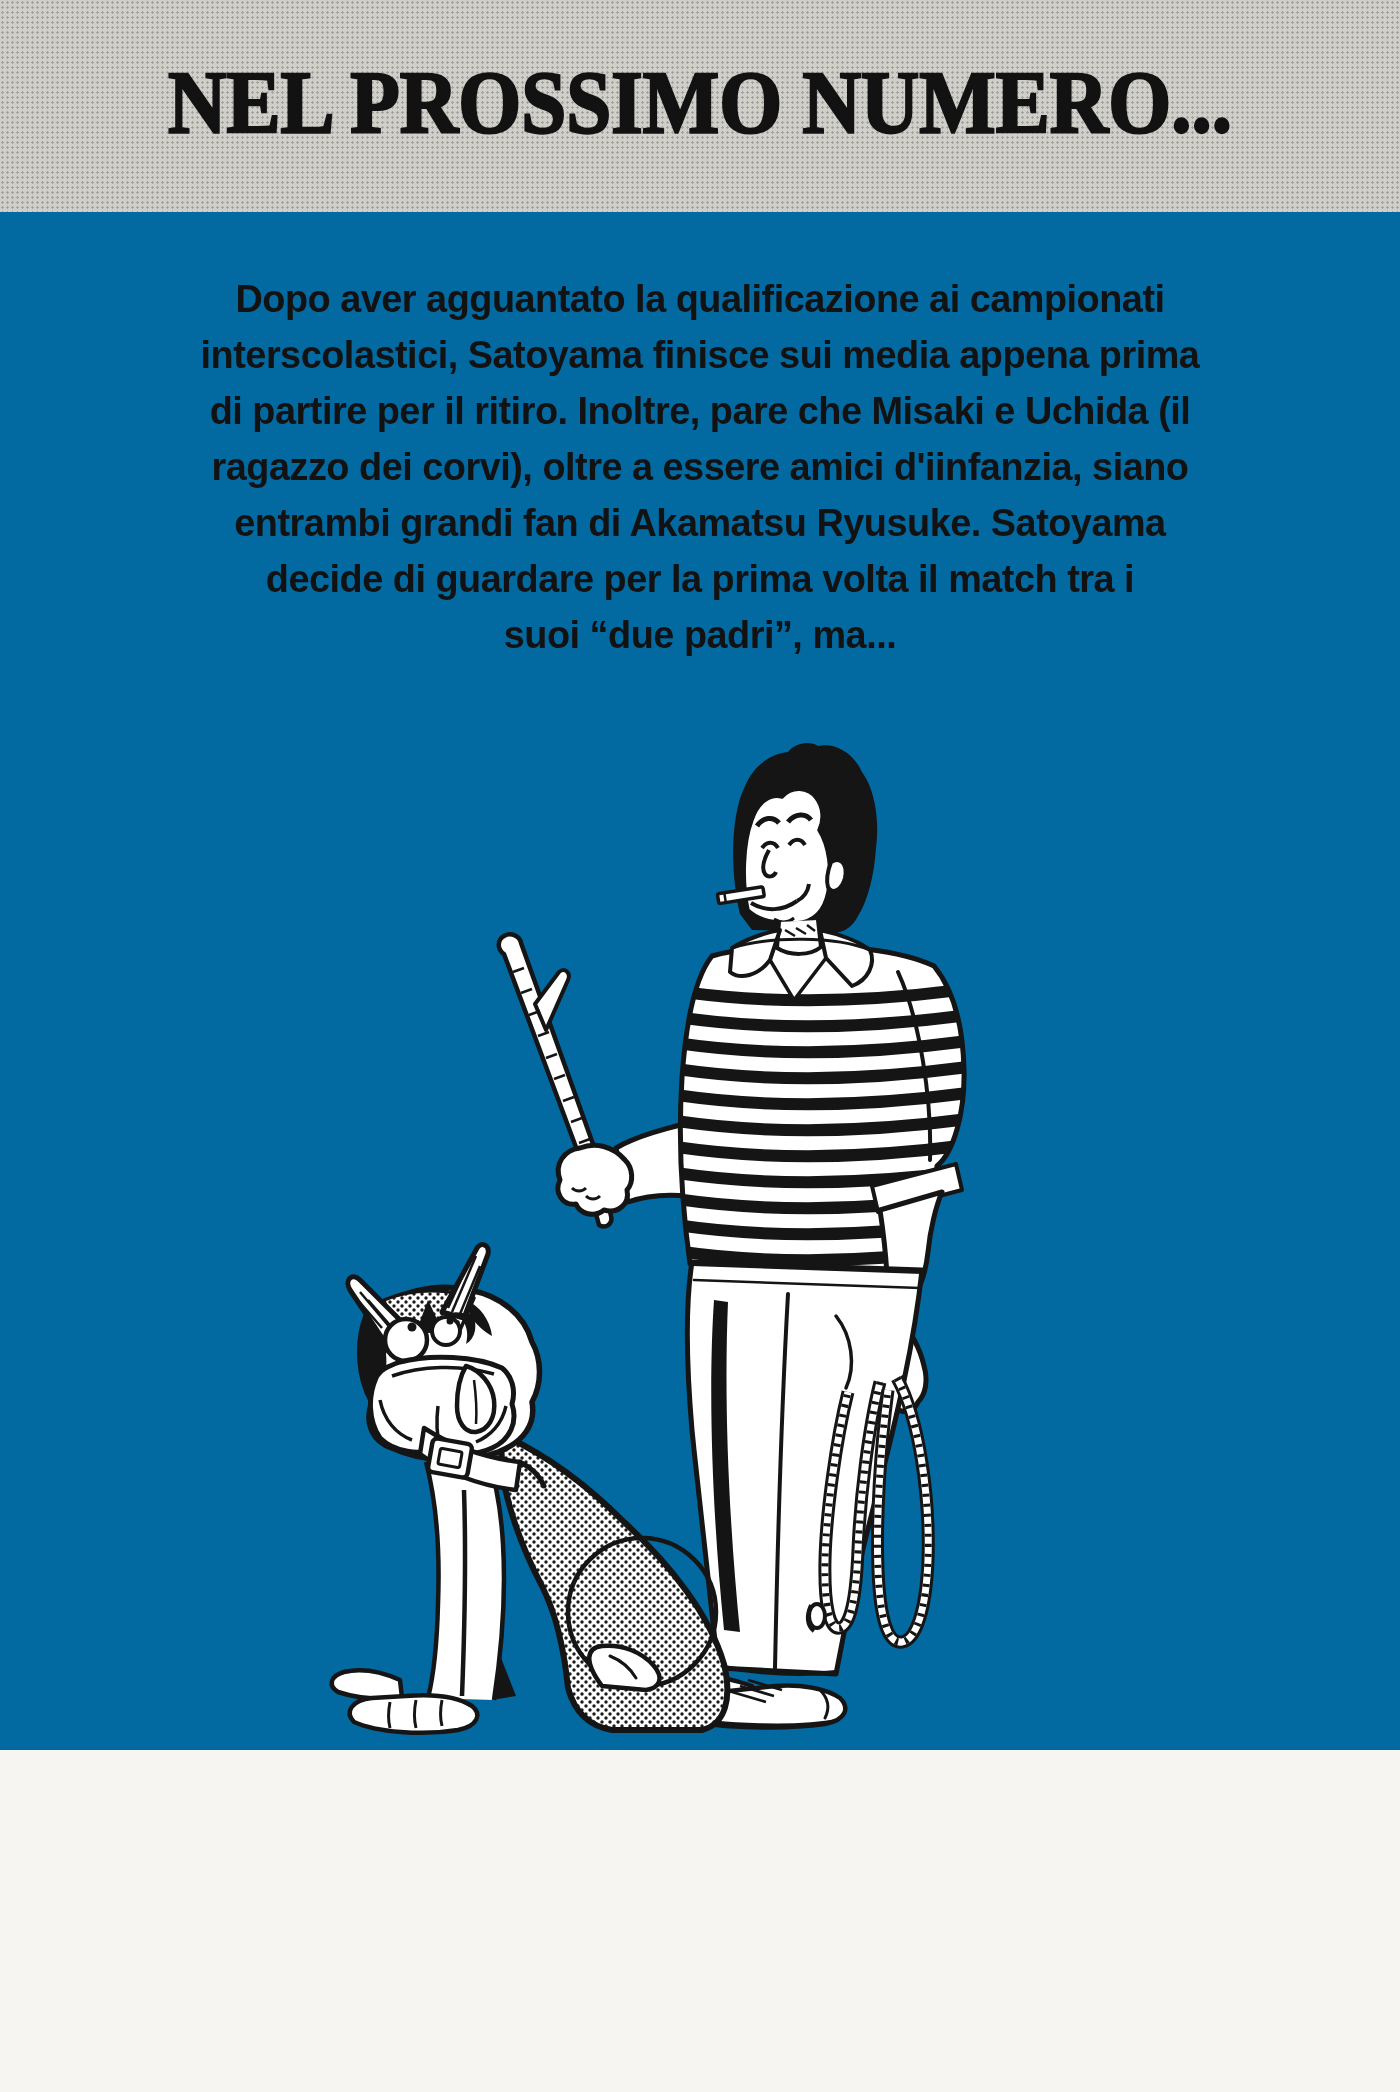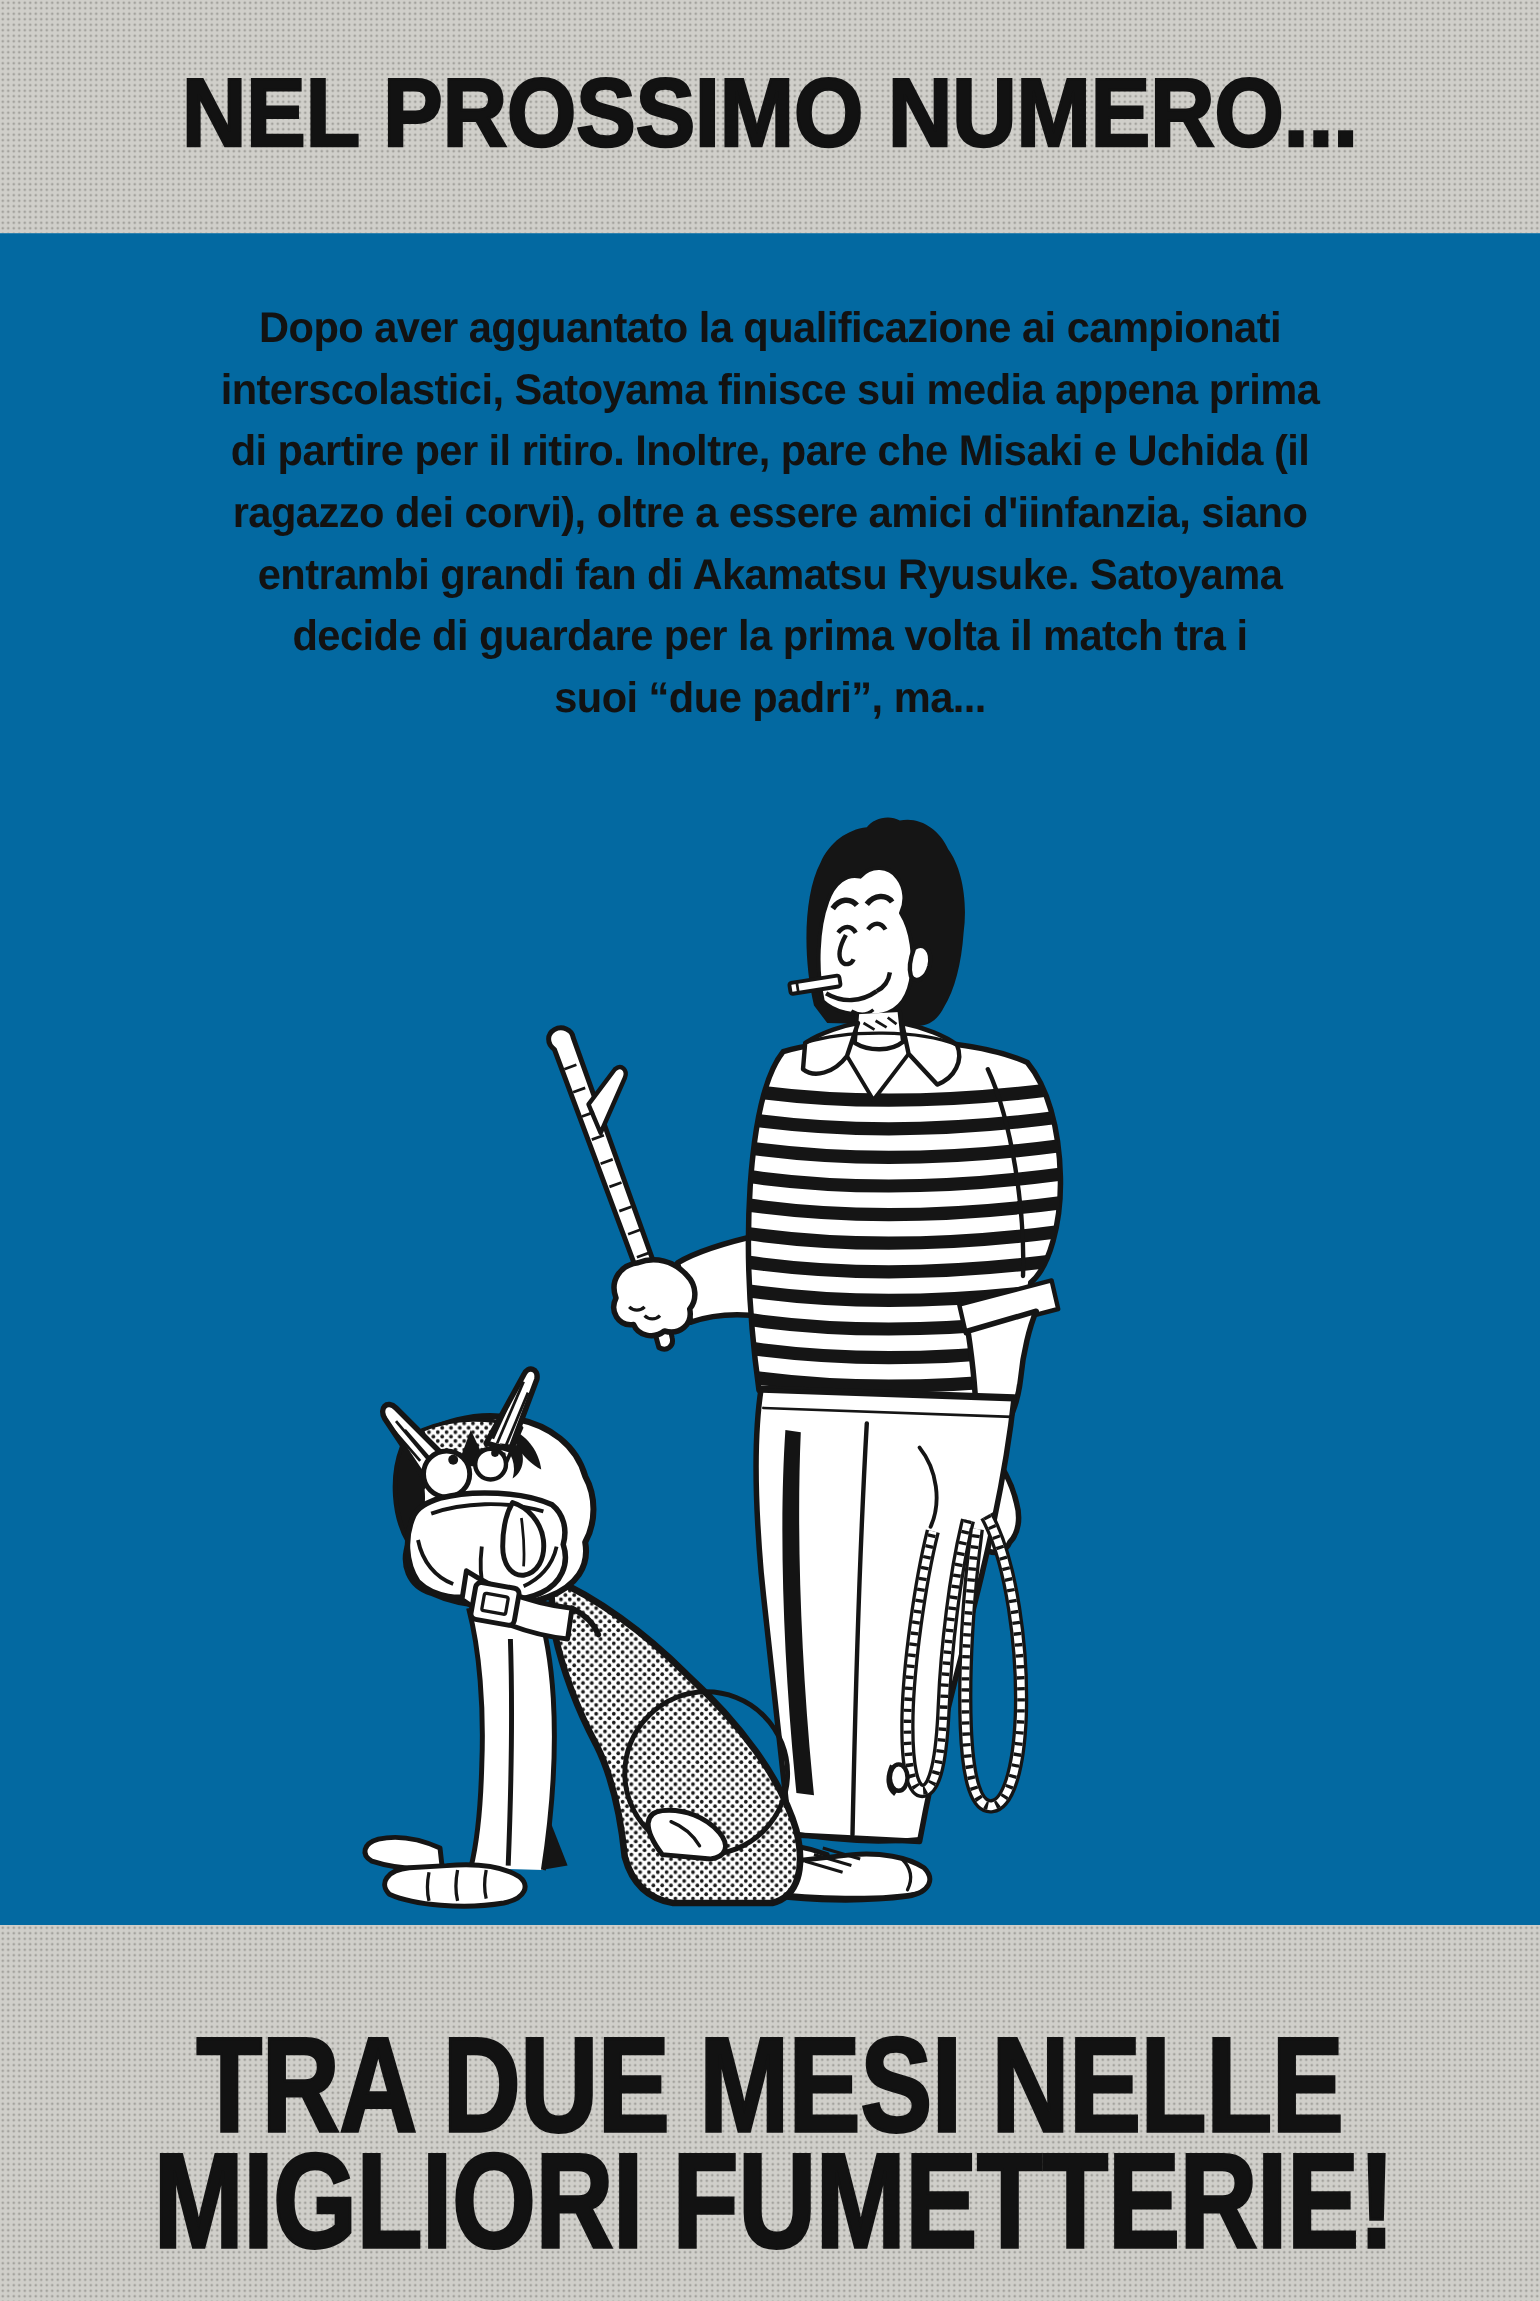--- a/index.html
+++ b/index.html
@@ -11,21 +11,21 @@
     font-family:"Liberation Sans", sans-serif;
     color:#121212;
     background:#f6f5f1;
   }
   .halftone{
     background-color:#d0cfca;
     background-image:radial-gradient(#a3a29d 1.1px, rgba(0,0,0,0) 1.4px);
     background-size:5px 5px;
   }
   .band-top{
-    position:absolute;left:0;top:0;width:1400px;height:212px;
+    position:absolute;left:0;top:0;width:1400px;height:212px;font-family:Liberation Serif, serif;
   }
   .band-bottom{
     position:absolute;left:0;top:1750px;width:1400px;height:342px;
   }
   .main-area{
     position:absolute;left:0;top:212px;width:1400px;height:1538px;
     background:#0369a1;
   }
   .page-title{
     position:absolute;left:0;top:52px;width:100%;
@@ -282,20 +282,14 @@
       <path d="M617 778 C640 820 650 900 648 960 C646 1010 636 1040 622 1042 C608 1044 600 1020 598 970 C596 920 600 850 608 790" stroke="#151515" stroke-width="13"></path>
       <path d="M617 778 C640 820 650 900 648 960 C646 1010 636 1040 622 1042 C608 1044 600 1020 598 970 C596 920 600 850 608 790" stroke="#ffffff" stroke-width="7"></path>
       <path d="M617 778 C640 820 650 900 648 960 C646 1010 636 1040 622 1042 C608 1044 600 1020 598 970 C596 920 600 850 608 790" stroke="#151515" stroke-width="7" stroke-dasharray="3 7"></path>
       <g>
         <path d="M531 1005 C526 1016 527 1026 534 1031" stroke="#151515" stroke-width="4"></path>
         <ellipse cx="537" cy="1016" rx="8" ry="12" fill="#ffffff" stroke="#151515" stroke-width="4"></ellipse>
       </g>
     </g>
   </svg>
 
-  <div class="band-bottom halftone">
-    <div class="footer-wrap">
-      <div class="footer-line">TRA DUE MESI NELLE</div>
-      <div class="footer-line">MIGLIORI FUMETTERIE!</div>
-    </div>
-  </div>
 
 </div>
 
 </body></html>

